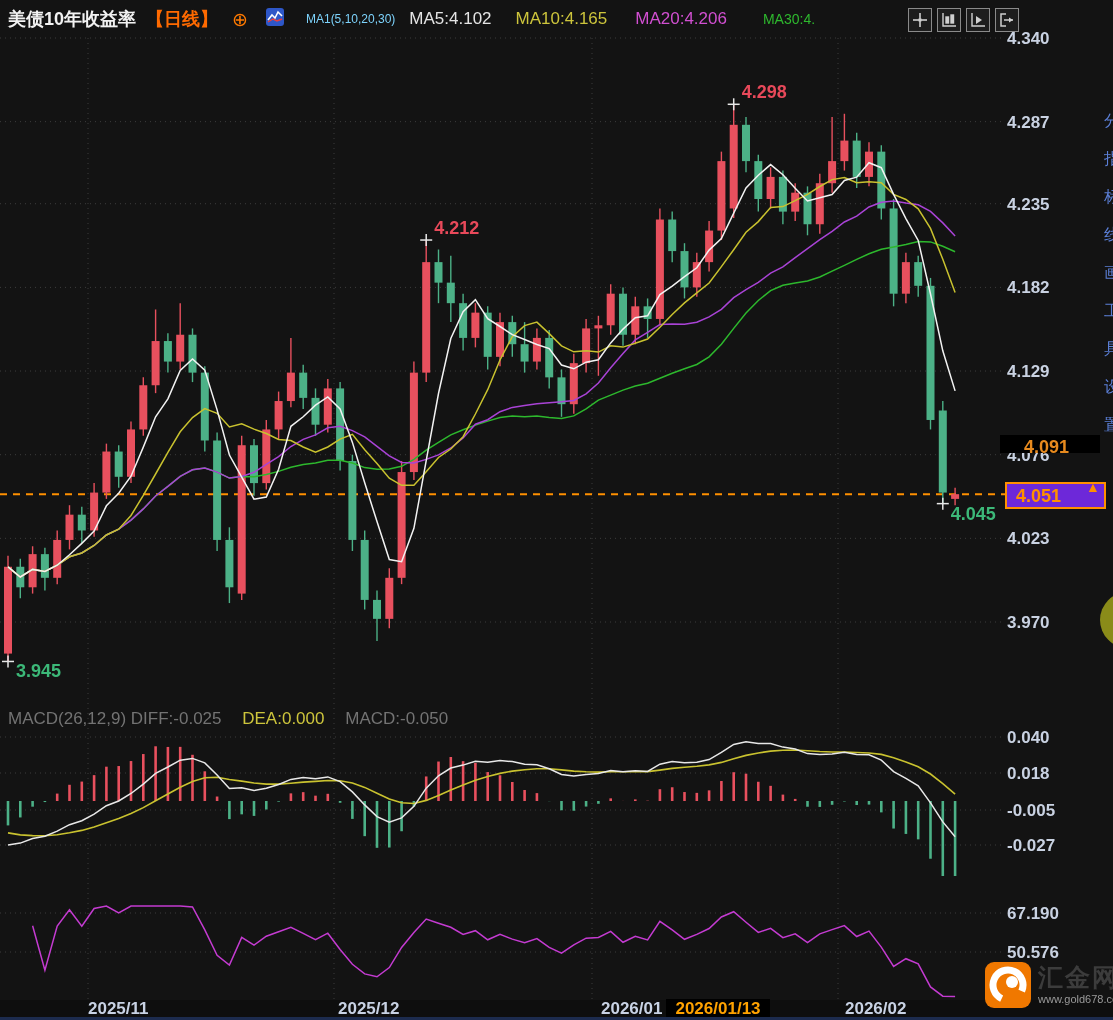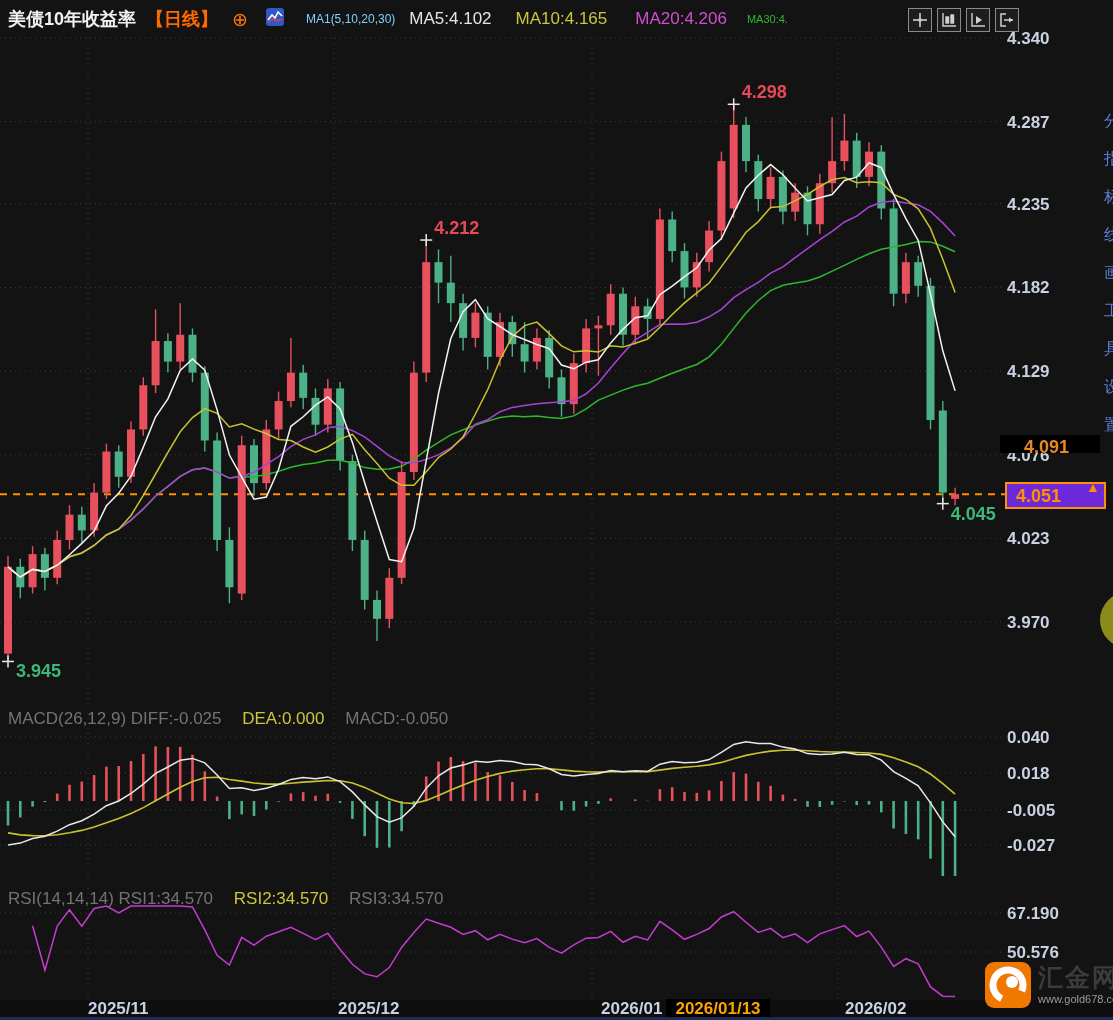--- a/index.html
+++ b/index.html
@@ -8,21 +8,21 @@
   #plot{position:absolute;left:0;top:0;}
   .hrow{position:absolute;left:8px;top:6px;height:26px;display:flex;align-items:center;white-space:nowrap;gap:8px;}
   .t-title{color:#f2f2f2;font-size:18px;font-weight:700;}
   .t-period{color:#ff6a00;font-size:18px;font-weight:700;margin-left:2px;}
   .t-plus{color:#ff7a00;font-size:19px;margin-left:6px;line-height:1;}
   .mini-icon{margin-left:10px;}
   .t-ma{color:#7dd3fc;font-size:12px;margin-left:14px;}
   .t-ma5{color:#e4e4e4;font-size:17px;margin-left:6px;}
   .t-ma10{color:#cdc53c;font-size:17px;margin-left:16px;}
   .t-ma20{color:#d14fd1;font-size:17px;margin-left:20px;}
-  .t-ma30{color:#2eb82e;font-size:11px;margin-left:12px;}
+  .t-ma30{color:#2eb82e;font-size:14px;margin-left:28px;}
   #toolbar{position:absolute;left:908px;top:8px;display:flex;gap:5px;}
   .tbtn{width:24px;height:24px;background:#1d1d1d;border:1px solid #8a8a8a;display:flex;
         align-items:center;justify-content:center;box-sizing:border-box;}
   .ind-row{position:absolute;white-space:nowrap;font-size:17px;font-weight:400;}
   .ind-row .w{color:#737373;} .ind-row .y{color:#cdc53c;margin-left:16px;} .ind-row .m{color:#737373;margin-left:16px;}
   .ov-4091{position:absolute;left:1000px;top:435px;width:100px;height:18px;background:#000;
            color:#e78a1e;font-size:18px;font-weight:700;line-height:25px;padding-left:24px;box-sizing:border-box;}
   .ov-cur{position:absolute;left:1005px;top:496px;width:101px;height:27px;background:#6d28d9;
           border:2px solid #ff9000;color:#ff9000;font-size:18px;font-weight:700;line-height:24px;
           padding-left:9px;box-sizing:border-box;}
@@ -382,25 +382,20 @@
         </svg>
     </div>
   </div>
 
   <div class="ind-row" style="left:8px;top:709px;">
     <span class="w">MACD(26,12,9) DIFF:-0.025</span>
     <span class="y">DEA:0.000</span>
     <span class="m">MACD:-0.050</span>
   </div>
 
-  <div class="ind-row" style="left:8px;top:889px;">
-    <span class="w">RSI(14,14,14) RSI1:34.570</span>
-    <span class="y">RSI2:34.570</span>
-    <span class="m">RSI3:34.570</span>
-  </div>
 
   <div class="ov-4091">4.091</div>
   <div class="ov-cur" style="top: 482.158px;">4.051</div>
   <div class="ov-arrow">▲</div>
 
   <div id="xaxis">
       <div class="xlab" style="left: 88px;">2025/11</div>
       <div class="xlab" style="left: 338px;">2025/12</div>
       <div class="xlab" style="left: 601px;">2026/01</div>
       <div class="xlab" style="left: 845px;">2026/02</div>

